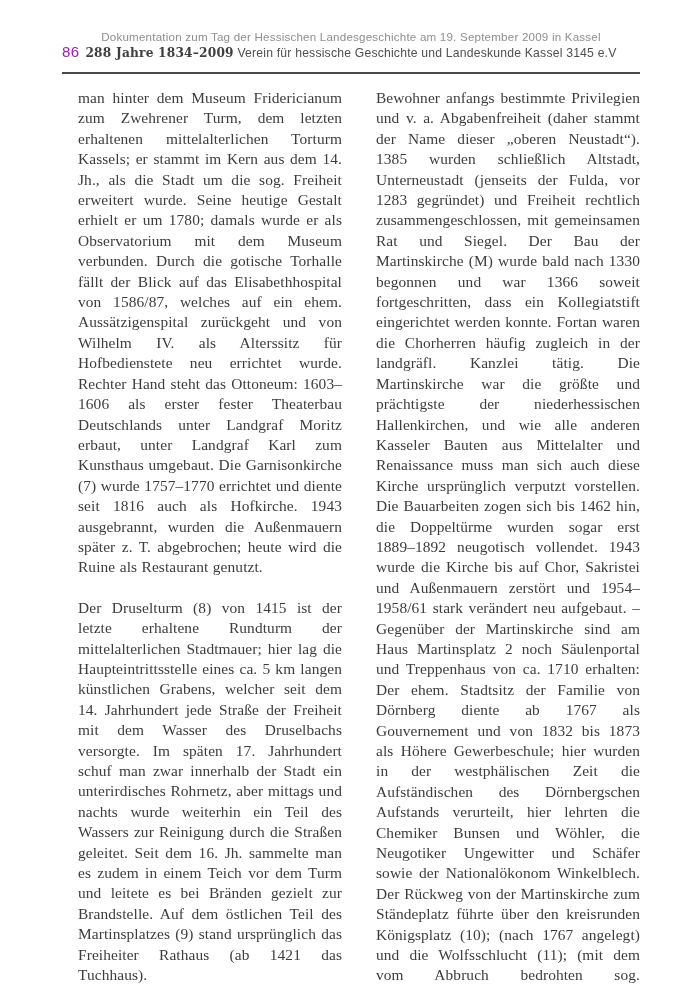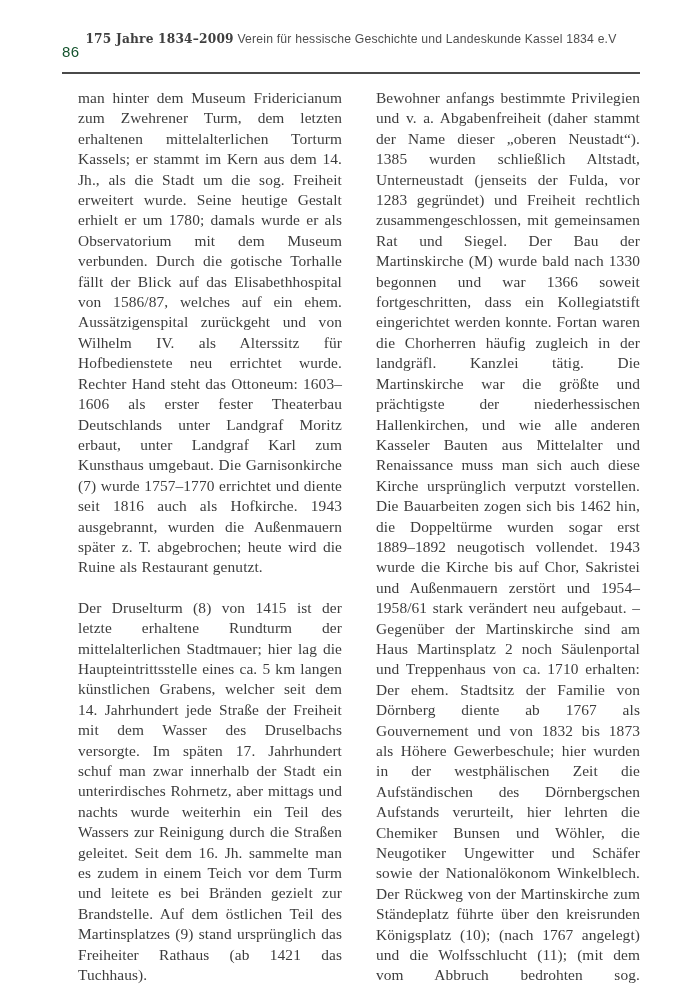--- a/index.html
+++ b/index.html
@@ -26,21 +26,21 @@
     right: 60px;
     height: 38px;
   }
   .page-number {
     position: absolute;
     left: 0;
     top: 13px;
     font-family: "Liberation Sans", sans-serif;
     font-size: 15px;
     letter-spacing: 0.5px;
-    color: #14532d;
+    color: #a21caf;
   }
   .head-center {
     text-align: center;
     font-family: "Liberation Sans", sans-serif;
     line-height: 1.25;
   }
   .head-line1 {
     font-size: 11.6px;
     letter-spacing: 0.2px;
     color: var(--header-muted, #8e8e8e);
@@ -91,22 +91,23 @@
   .col p:last-child { margin-bottom: 0; font-family: Liberation Serif, serif; }
 </style>
 </head>
 <body>
 
 <div class="page">
 
   <div class="running-head">
     <div class="page-number">86</div>
     <div class="head-center">
+      <div class="head-line1">Dokumentation zum Tag der Hessischen Landesgeschichte am 19. September 2009 in Kassel</div>
       <div class="head-line2">
-        <span class="fraktur">175 Jahre 1834–2009</span><span> Verein für hessische Geschichte und Landeskunde Kassel 1834 e.V</span>
+        <span class="fraktur">288 Jahre 1834–2009</span><span> Verein für hessische Geschichte und Landeskunde Kassel 3145 e.V</span>
       </div>
     </div>
   </div>
 
   <hr class="head-rule">
 
   <main class="columns">
     <section class="col">
       <p>man hinter dem Museum Fridericianum zum Zwehrener Turm, dem letzten erhaltenen mittelalterlichen Torturm Kassels; er stammt im Kern aus dem 14. Jh., als die Stadt um die sog. Freiheit erweitert wurde. Seine heutige Gestalt erhielt er um 1780; damals wurde er als Observatorium mit dem Museum verbunden. Durch die gotische Torhalle fällt der Blick auf das Elisabethhospital von 1586/87, welches auf ein ehem. Aussätzigenspital zurückgeht und von Wilhelm IV. als Alterssitz für Hofbedienstete neu errichtet wurde. Rechter Hand steht das Ottoneum: 1603–1606 als erster fester Theaterbau Deutschlands unter Landgraf Moritz erbaut, unter Landgraf Karl zum Kunsthaus umgebaut. Die Garnisonkirche (7) wurde 1757–1770 errichtet und diente seit 1816 auch als Hofkirche. 1943 ausgebrannt, wurden die Außenmauern später z. T. abgebrochen; heute wird die Ruine als Restaurant genutzt.</p>
       <p>Der Druselturm (8) von 1415 ist der letzte erhaltene Rundturm der mittelalterlichen Stadtmauer; hier lag die Haupteintrittsstelle eines ca. 5 km langen künstlichen Grabens, welcher seit dem 14. Jahrhundert jede Straße der Freiheit mit dem Wasser des Druselbachs versorgte. Im späten 17. Jahrhundert schuf man zwar innerhalb der Stadt ein unterirdisches Rohrnetz, aber mittags und nachts wurde weiterhin ein Teil des Wassers zur Reinigung durch die Straßen geleitet. Seit dem 16. Jh. sammelte man es zudem in einem Teich vor dem Turm und leitete es bei Bränden gezielt zur Brandstelle. Auf dem östlichen Teil des Martinsplatzes (9) stand ursprünglich das Freiheiter Rathaus (ab 1421 das Tuchhaus).</p>

